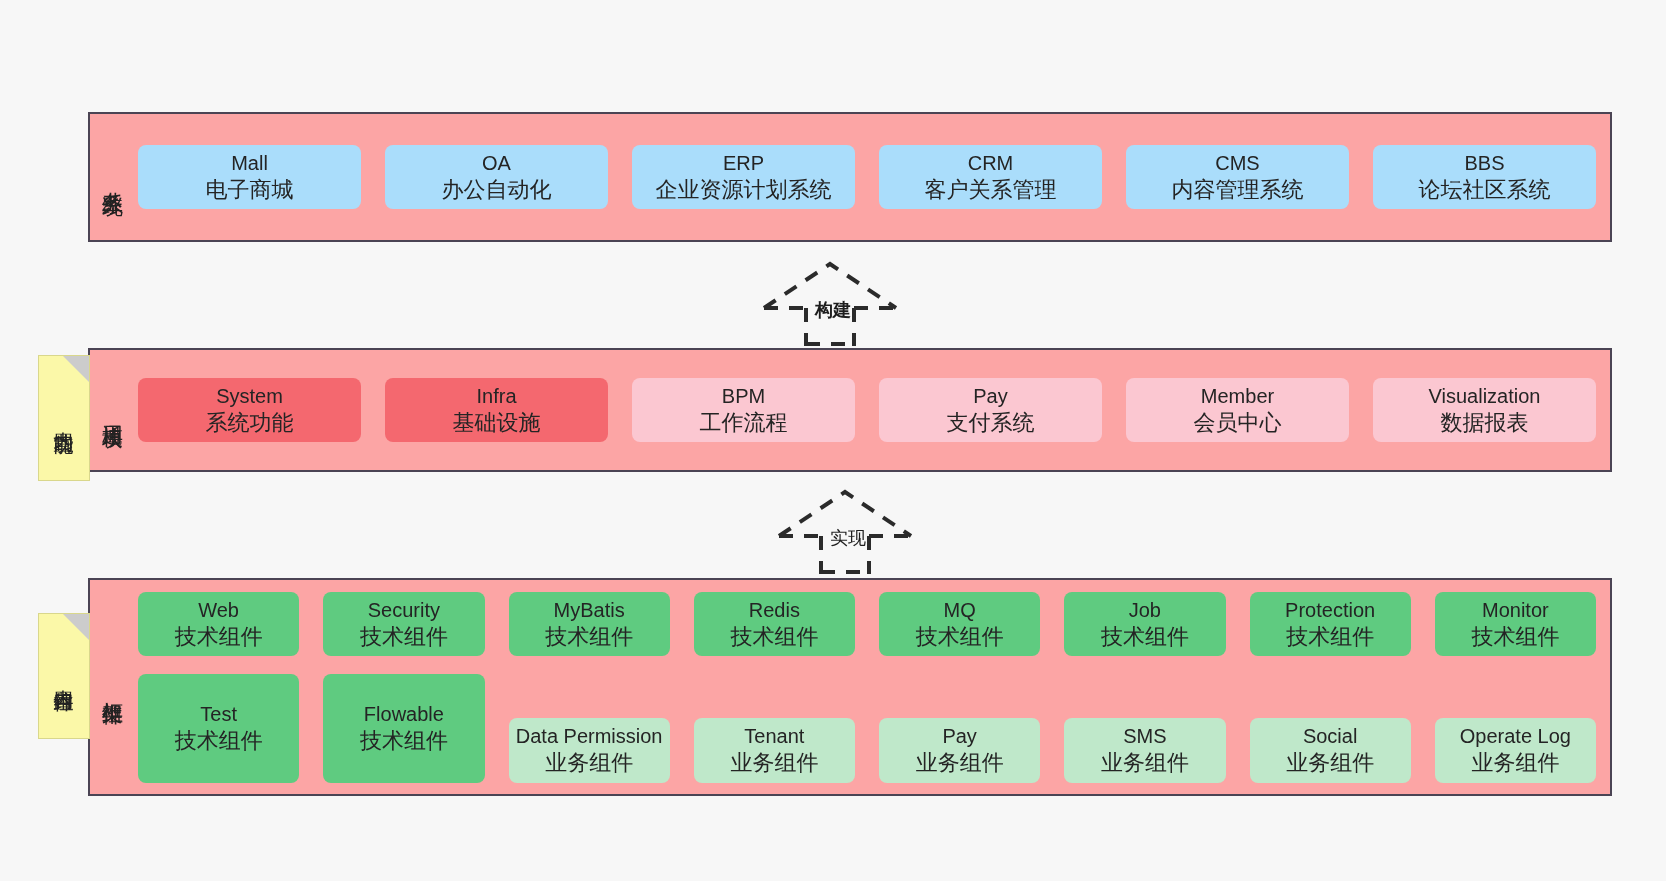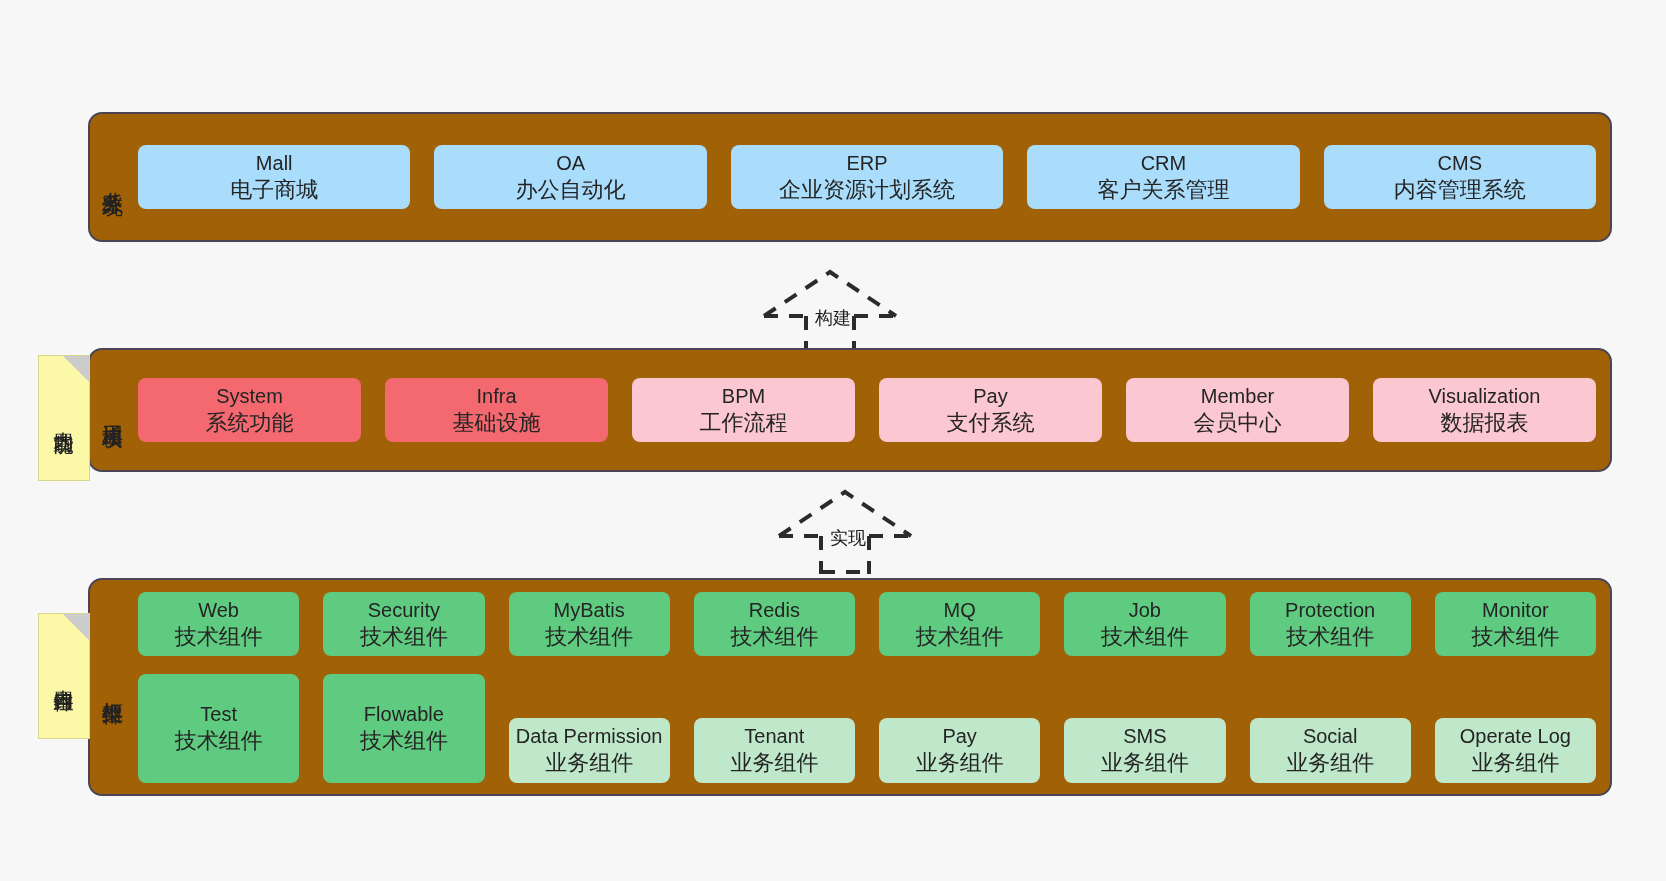--- a/index.html
+++ b/index.html
@@ -18,23 +18,23 @@
 
   #canvas {
     position: relative;
     width: 1666px;
     height: 881px;
   }
 
   
   .layer {
     position: absolute;
-    background: #a16207;
+    background: #fca5a5;
     border: 2px solid #4b4454;
-    border-radius: 14px;
+    border-radius: 0;
     box-sizing: border-box;
     display: flex;
     align-items: stretch;
   }
 
   .layer-title {
     flex: 0 0 auto;
     width: 44px;
     display: flex;
     align-items: center;
@@ -157,25 +157,29 @@
           <span class="n-sub">企业资源计划系统</span>
         </div>
         <div class="node blue">
           <span class="n-title">CRM</span>
           <span class="n-sub">客户关系管理</span>
         </div>
         <div class="node blue">
           <span class="n-title">CMS</span>
           <span class="n-sub">内容管理系统</span>
         </div>
+        <div class="node blue">
+          <span class="n-title">BBS</span>
+          <span class="n-sub">论坛社区系统</span>
+        </div>
       </div>
     </div>
   </div>
 
-  <div class="uml-arrow" id="arrow-build" style="left:760px; top:268px; width:140px; height:86px;">
+  <div class="uml-arrow" id="arrow-build" style="left:760px; top:260px; width:140px; height:86px;font-weight:bold;">
     <svg width="140" height="86" viewBox="0 0 140 86">
 
       <polyline points="4,48 70,4 136,48" fill="none" stroke="#2b2b2b" stroke-width="4" stroke-dasharray="14,11" stroke-linecap="butt"></polyline>
 
       <polyline points="46,48 46,86" fill="none" stroke="#2b2b2b" stroke-width="4" stroke-dasharray="14,11"></polyline>
       <polyline points="94,48 94,86" fill="none" stroke="#2b2b2b" stroke-width="4" stroke-dasharray="14,11"></polyline>
       <polyline points="46,84 94,84" fill="none" stroke="#2b2b2b" stroke-width="4" stroke-dasharray="14,11"></polyline>
 
       <polyline points="4,48 46,48" fill="none" stroke="#2b2b2b" stroke-width="4" stroke-dasharray="14,11"></polyline>
       <polyline points="94,48 136,48" fill="none" stroke="#2b2b2b" stroke-width="4" stroke-dasharray="14,11"></polyline>

